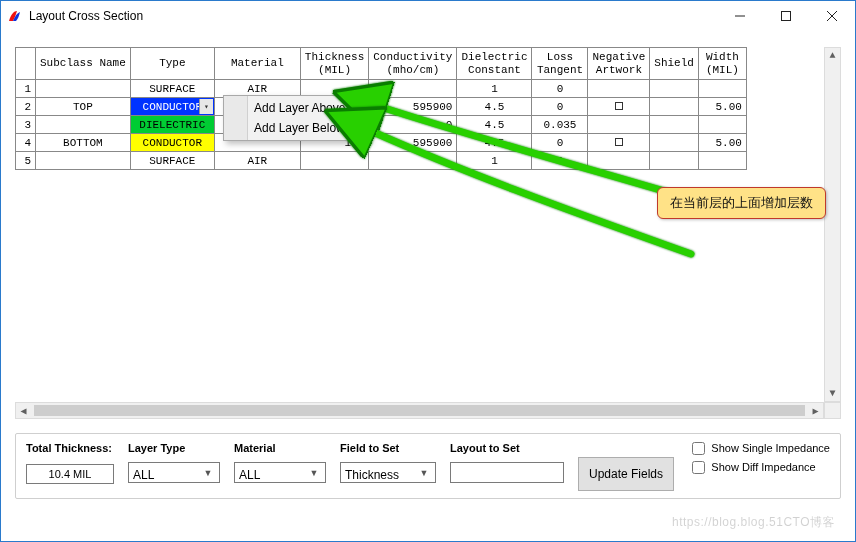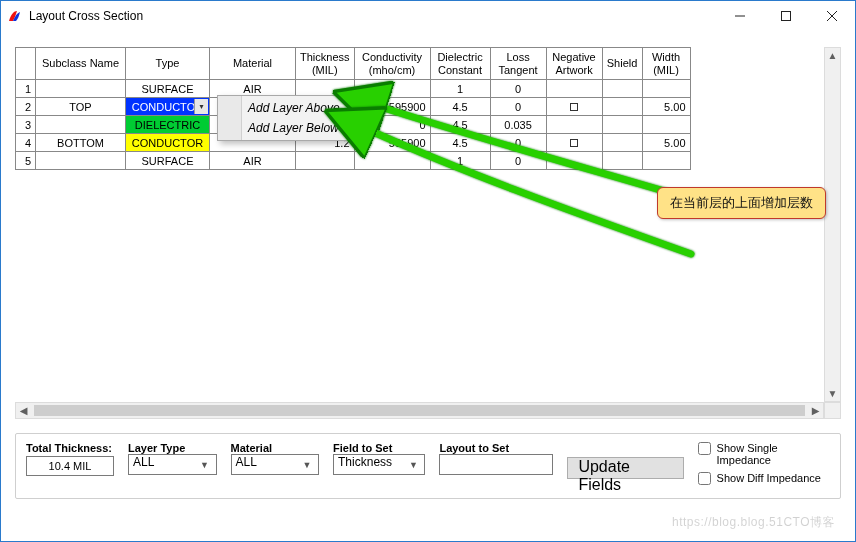--- a/index.html
+++ b/index.html
@@ -28,21 +28,21 @@
   .app-icon svg { width: 16px; height: 16px; }
   .title { flex: 0 0 auto; font-size: 12px; }
   .spacer { flex: 1; }
   .winbtn { width: 46px; height: 30px; display: flex; align-items: center;
             justify-content: center; font-size: 14px; color: #222;
             user-select: none; }
 
   
   .client { position: absolute; top: 30px; left: 0; right: 0; bottom: 0; }
   .scrollarea { position: absolute; top: 16px; left: 14px; right: 14px;
-                bottom: 122px; border: 0; }
+                bottom: 122px; border: 0; font-family: Liberation Mono, monospace; }
   .tablewrap { position: absolute; top: 0; left: 0; right: 17px; bottom: 17px;
                overflow: hidden; background: #fff; }
   
   .vscroll { position: absolute; top: 0; right: 0; width: 17px; bottom: 17px;
              background: #f0f0f0; border: 1px solid #dcdcdc; }
   .vscroll .arrow, .hscroll .arrow { position: absolute; width: 15px; height: 15px;
       display:flex; align-items:center; justify-content:center;
       color:#606060; font-size:10px; }
   .vscroll .arrow.up { top:0; left:0; }
   .vscroll .arrow.down { bottom:0; left:0; }
@@ -80,35 +80,35 @@
   .ctxmenu .item { padding: 3px 22px 3px 28px; font-size: 12px;
                    white-space: nowrap; position: relative; }
   .ctxmenu .gutter { position:absolute; left:0; top:0; bottom:0; width:24px;
                      background:#e9e9e9; border-right:1px solid #d0d0d0; }
 
   
   .panel { position: absolute; left: 14px; right: 14px; bottom: 42px;
            height: 66px; border: 1px solid var(--panel-border);
            border-radius: 2px; padding: 8px 10px; display: flex;
            align-items: flex-start; gap: 14px; }
-  .stack { display: flex; flex-direction: column; gap: 0; }
+  .stack { display: flex; flex-direction: column; gap: 8px; }
   .stack label { font-weight: bold; font-size: 11px; }
   .combo, .textfield { height: 21px; border: 1px solid var(--field-border);
         font-size: 12px; padding: 0 4px; background: #fff; }
-  .combo { display:flex; align-items:flex-start; position:relative; }
+  .combo { display:flex; align-items:flex-end; position:relative; }
   .combo .caret { position:absolute; right:3px; top:0; bottom:0; width:16px;
         display:flex; align-items:center; justify-content:center;
         color:#555; font-size:9px; }
   .ro-box { width: 88px; height: 20px; border: 1px solid #7a7a7a;
             display:flex; align-items:center; justify-content:center;
             font-size:11px; margin-top:2px; }
 
-  .btn { height: 22px; min-width: 74px; padding: 0 10px;
+  .btn { height: 34px; min-width: 74px; padding: 0 10px;
          border: 1px solid var(--btn-border); background: var(--btn-face);
-         font-size: 16px; display: inline-flex; align-items: flex-start;
+         font-size: 12px; display: inline-flex; align-items: center;
          justify-content: center; user-select: none; }
   .btn.primary { border-color: var(--btn-hi); box-shadow: 0 0 0 1px var(--btn-hi) inset; }
 
   .btnrow { position: absolute; left: 14px; right: 14px; bottom: 10px;
             display: flex; gap: 12px; align-items: center; }
   .btnrow .gap { flex: 1; }
 
   .checks { margin-left: auto; display:flex; flex-direction:column; gap:6px;
             font-size:11px; }
   .checks label { display:flex; align-items:flex-start; gap:6px; }
@@ -303,21 +303,21 @@
           <span>Show Single Impedance</span>
         </label>
         <label>
           <input type="checkbox" style="">
           <span>Show Diff Impedance</span>
         </label>
       </div>
     </div>
 
 
-    <div class="ctxmenu" style="left:216px; top:64px; width:146px;font-style:italic;">
+    <div class="ctxmenu" style="left:222px; top:64px; width:146px;">
       <div class="gutter"></div>
       <div class="item">
         <span>Add Layer Above</span>
       </div>
       <div class="item">
         <span>Add Layer Below</span>
       </div>
     </div>
 
     <svg class="arrows">

